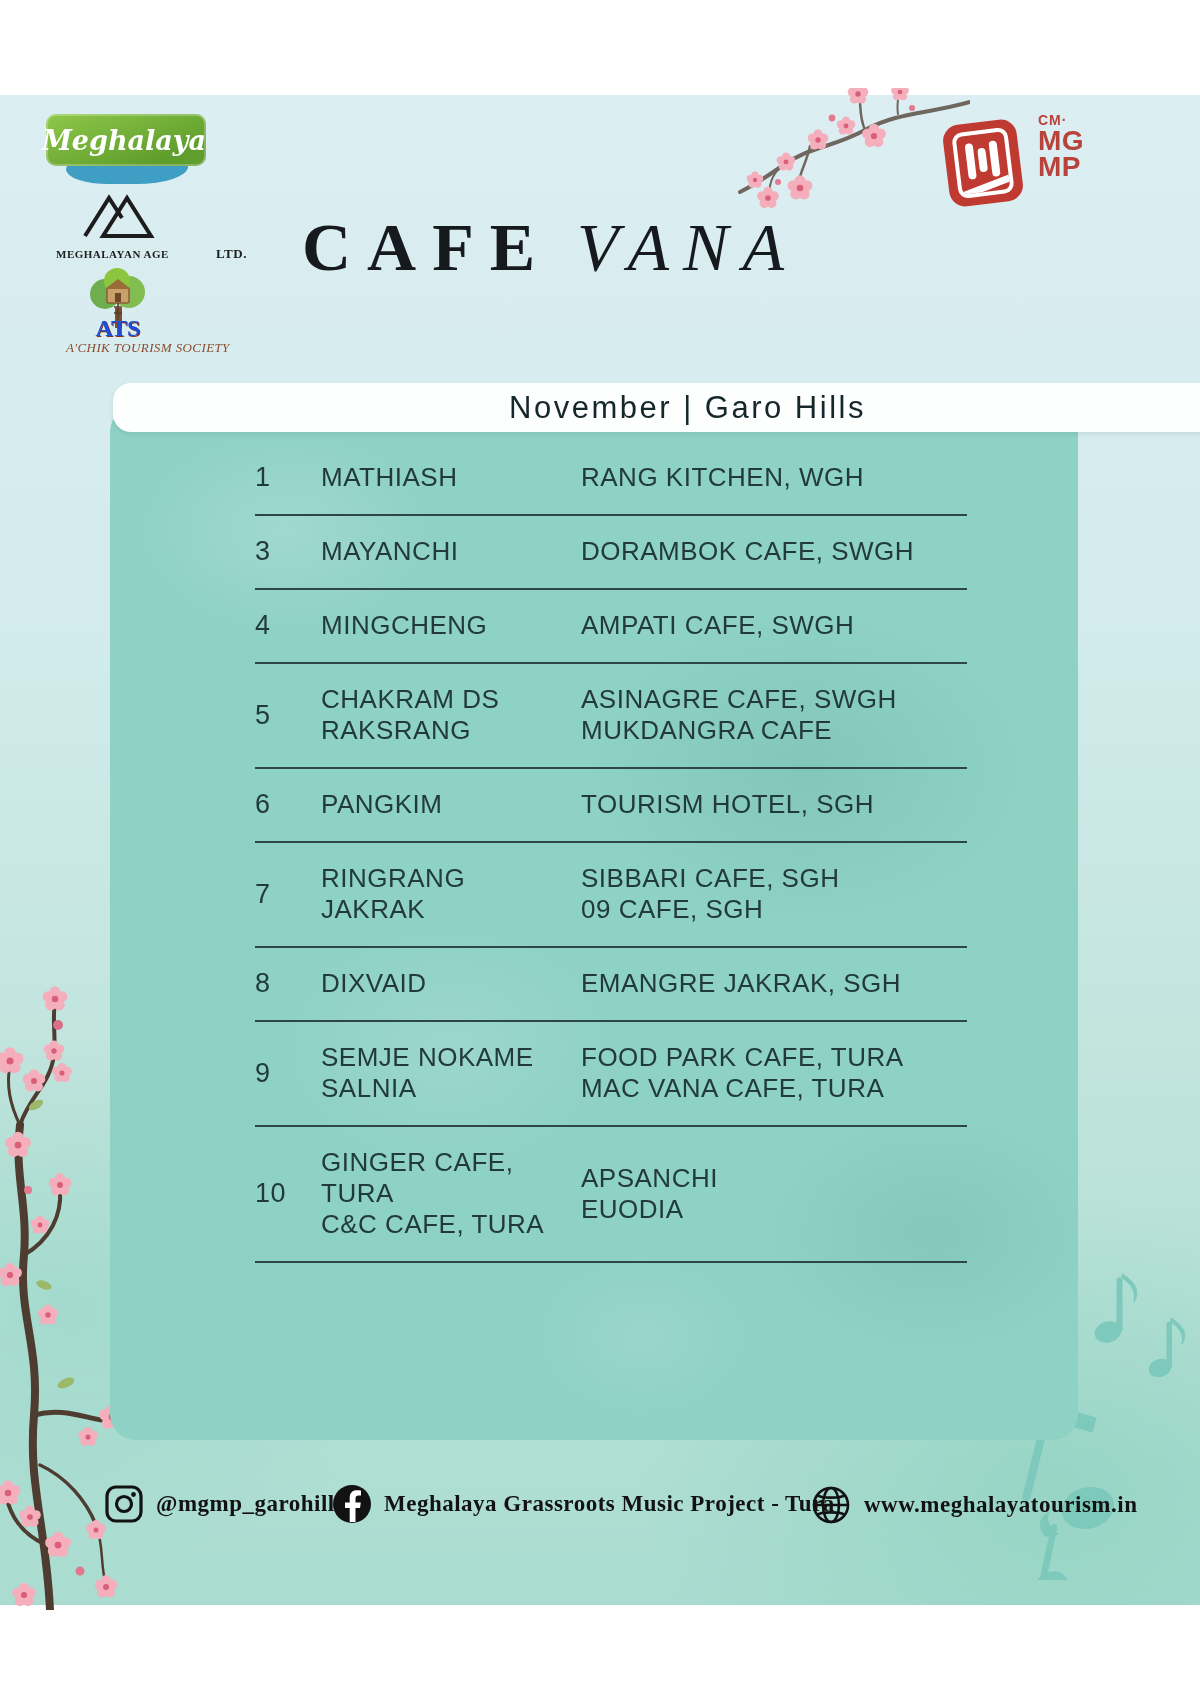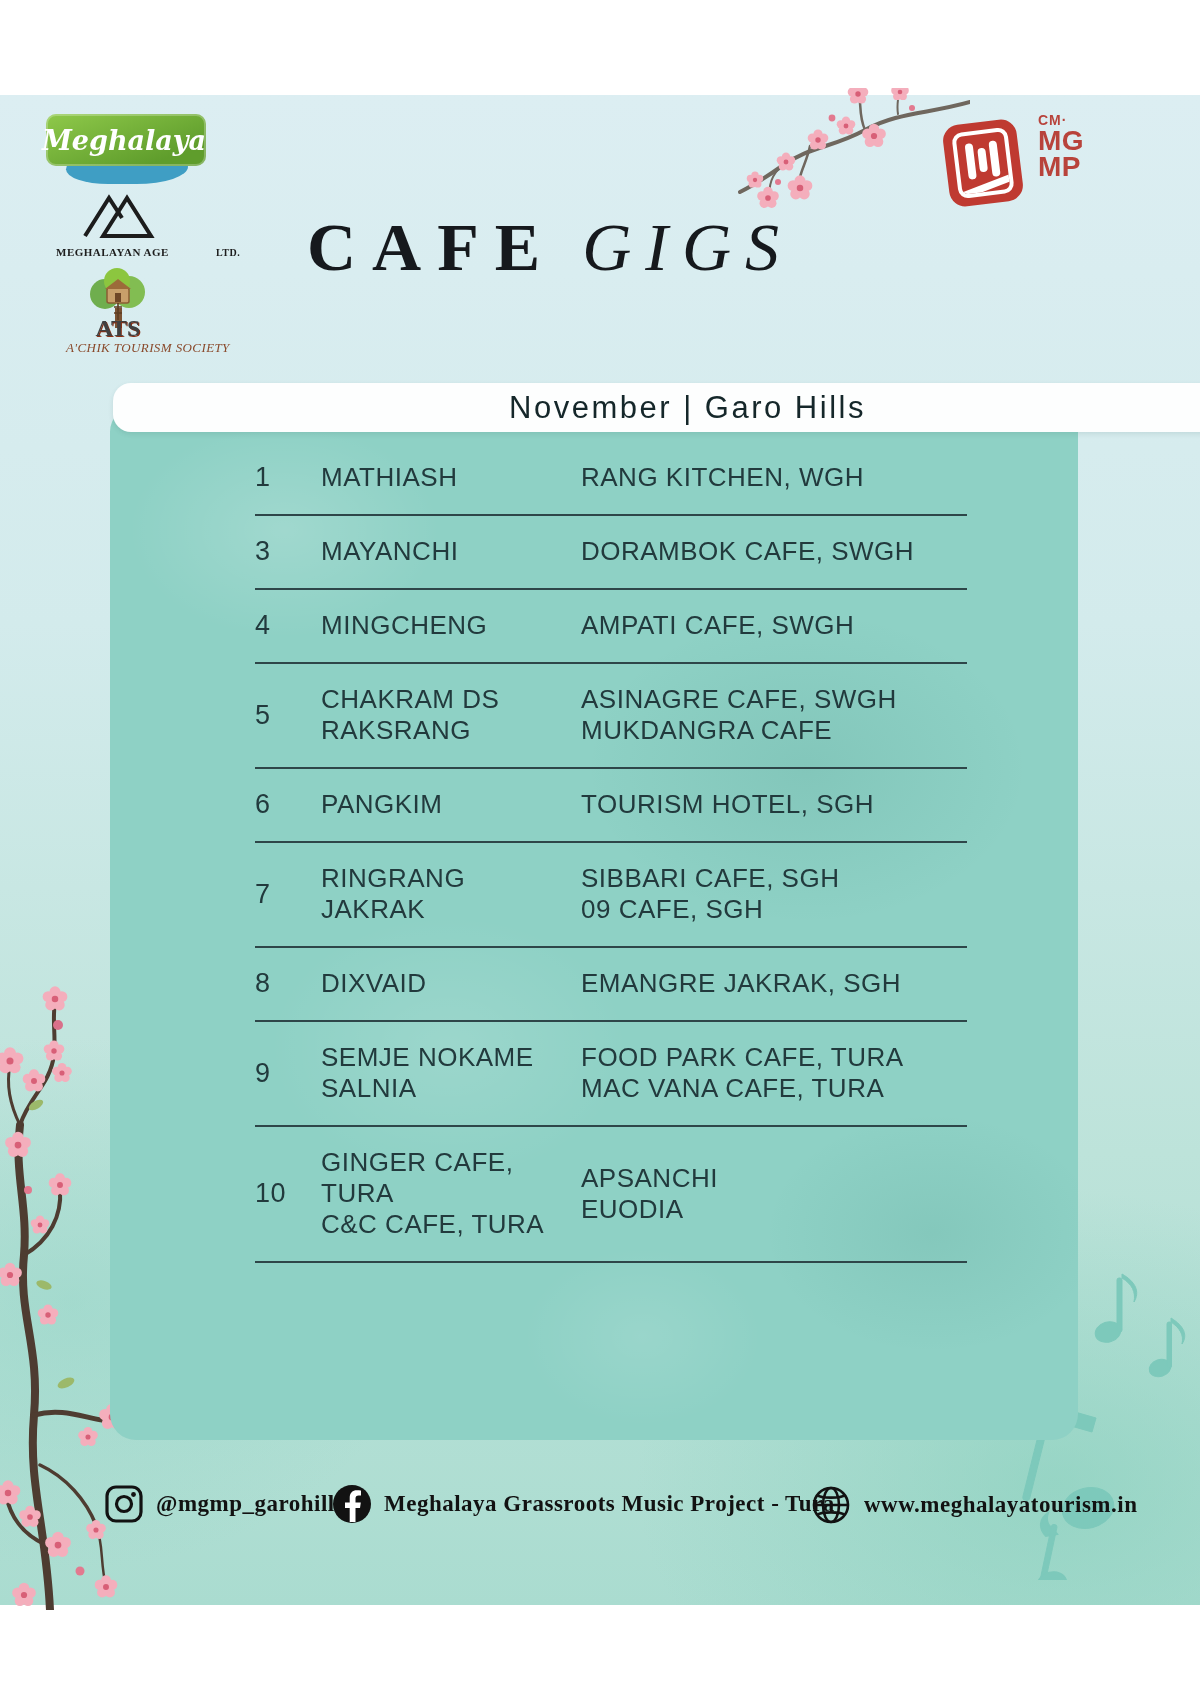--- a/index.html
+++ b/index.html
@@ -34,25 +34,25 @@
     background:#3f9ec4;border-radius:48% 52% 55% 45% / 70% 60% 70% 60%;
     display:flex;align-items:flex-end;justify-content:center;padding-bottom:16px;box-sizing:border-box;
     font-family:Liberation Serif, serif;font-weight:bold;color:#f2fbff;
     font-size:16px;letter-spacing:2px;
   }
   .logo-age{position:absolute;left:56px;top:188px;width:124px;text-align:center;}
   .logo-age .label{
     margin-top:2px;font-family:"Liberation Serif",serif;font-weight:bold;
     font-size:11px;color:#1d1d1d;letter-spacing:.5px;white-space:nowrap;
   }
-  .logo-age .label .ltd{font-size:10px;padding-left:44px;}
+  .logo-age .label .ltd{font-size:13px;padding-left:44px;}
   .logo-ats{position:absolute;left:66px;top:268px;width:104px;text-align:center;}
   .logo-ats .acronym{
     margin-top:-16px;font-family:"Liberation Serif",serif;font-weight:bold;
-    font-size:24px;color:#404040;text-shadow:1px 1px 0 #8a2f14;line-height:20px;
+    font-size:24px;color:#1d4ed8;text-shadow:1px 1px 0 #8a2f14;line-height:20px;
   }
   .logo-ats .soclabel{
     margin-top:2px;font-size:13px;color:#8a4a2c;font-family:"Liberation Serif",serif;
     letter-spacing:.4px;white-space:nowrap;font-style:italic;
   }
 
   
   .logo-mgmp{position:absolute;left:946px;top:110px;width:150px;height:104px;}
   .mgmp-icon{
     position:absolute;left:0;top:12px;width:74px;height:82px;border-radius:16px;
@@ -210,21 +210,21 @@
     </div>
   </div>
   <div class="mgmp-text">
     <div class="cm">CM·</div>
     <div class="big">MG</div>
     <div class="big">MP</div>
   </div>
 </div>
 
 <div class="page-title">
-  <span class="cafe">CAFE</span><span class="gigs">GIGS</span>
+  <span class="cafe">CAFE</span><span class="gigs">VANA</span>
 </div>
 
 <div class="pill">
   <span>November | Garo Hills</span>
 </div>
 
 <div class="panel">
   <div class="rows">
 
       <div class="row">

